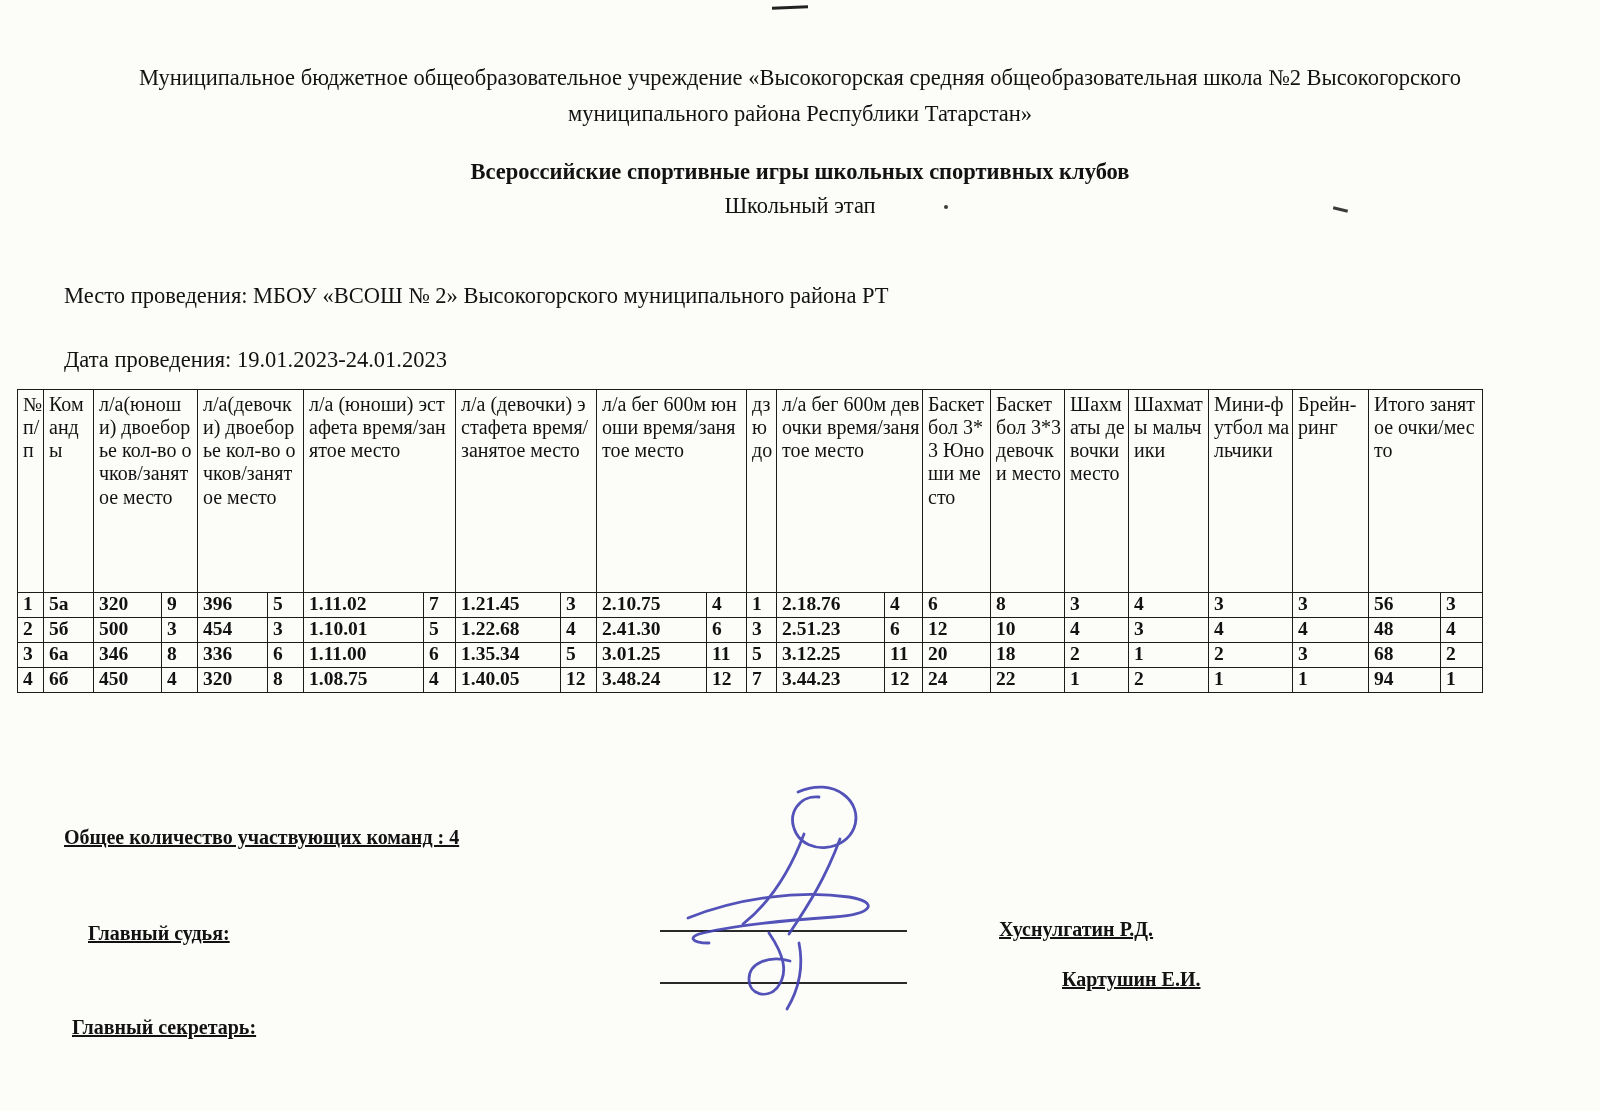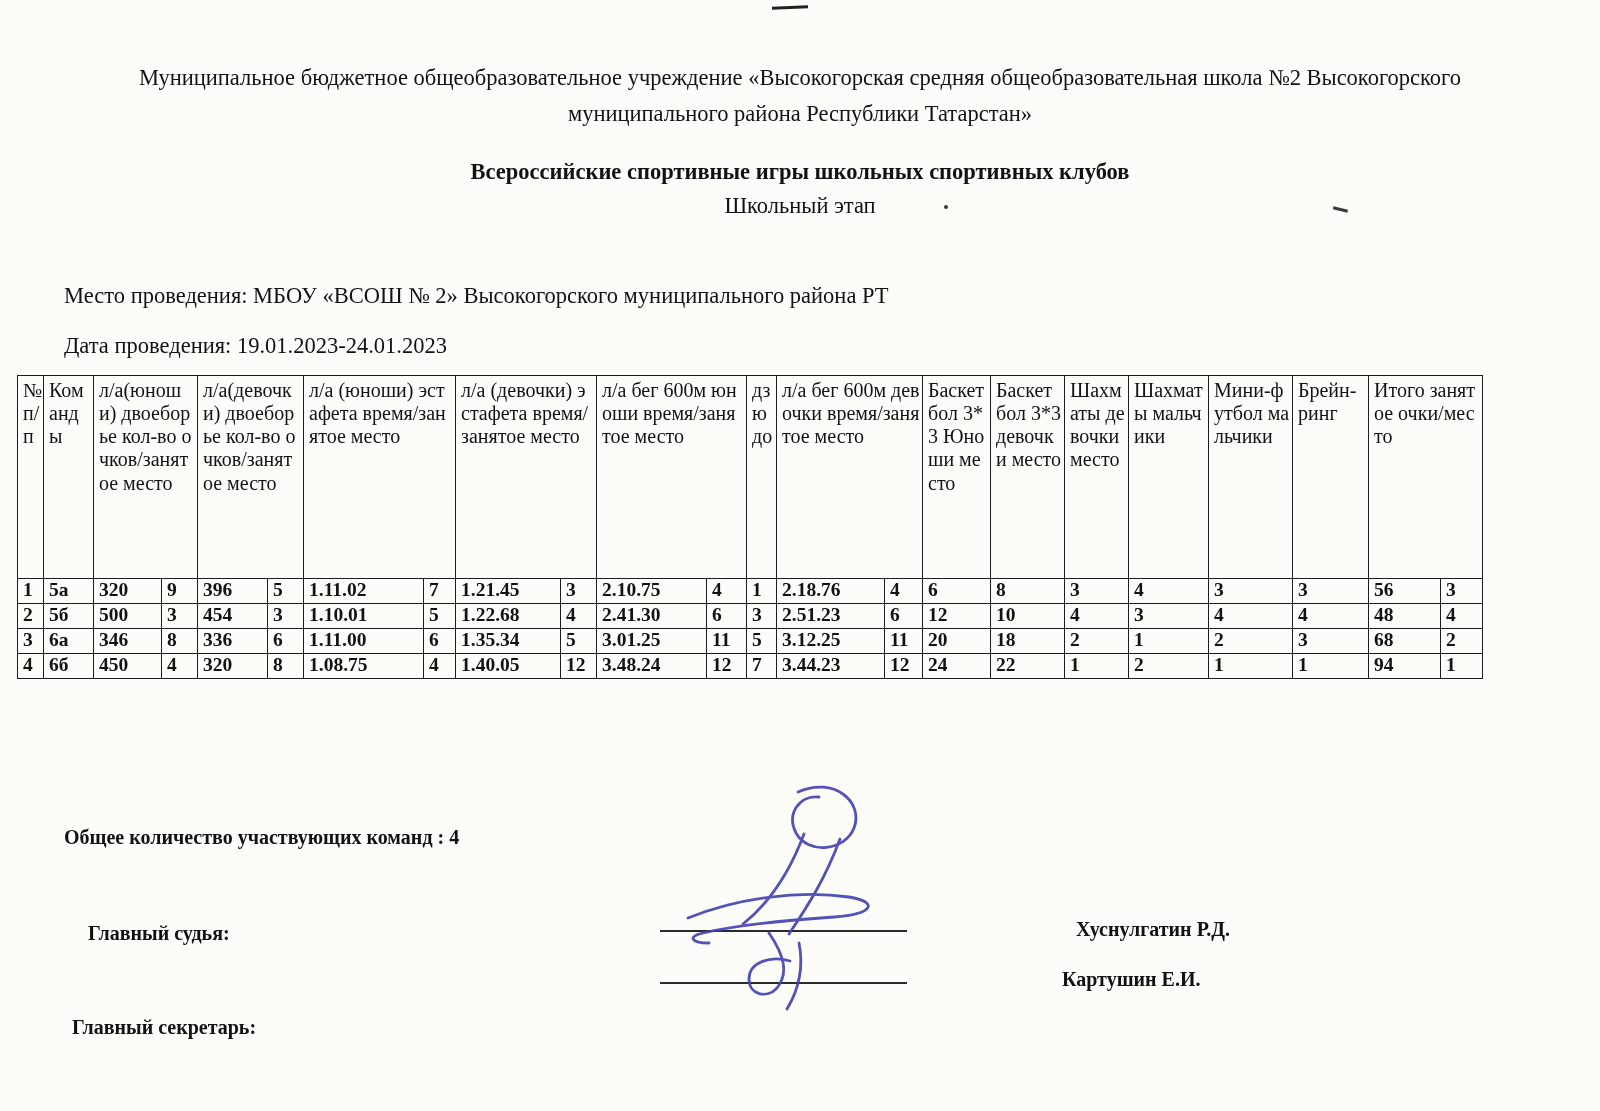--- a/index.html
+++ b/index.html
@@ -7,43 +7,43 @@
     position:relative; width:1600px; height:1111px; overflow:hidden;
     background:#fcfcf9; color:#121212;
     font-family:"Liberation Serif", serif;
   }
   
   .institution { text-align:center; font-size:22.5px; line-height:1.62; max-width:1430px; margin:60px auto 16px; }
   .event-title { text-align:center; font-weight:bold; font-size:22.5px; margin:26px 0 0; }
   .stage-title { text-align:center; font-weight:normal; font-size:22.5px; margin:8px 0 0; }
   .protocol-title { text-align:center; font-size:24px; margin:42px 0 0; letter-spacing:.3px; }
   .venue-line { font-size:22.5px; margin:64px 0 0 64px; }
-  .dates-line { font-size:22.5px; margin:24px 0 0 64px; }
+  .dates-line { font-size:22.5px; margin:38px 0 0 64px; }
 
   
   table.results { border-collapse:collapse; table-layout:fixed; width:1465px; margin:16px 0 0 17px; }
   .results th, .results td { border:1.6px solid #1c1c1c; }
   .results th {
     vertical-align:top; text-align:left; font-weight:normal;
     padding:3px 2px 3px 5px; font-size:20px; line-height:1.16;
     word-break:break-all; height:196px;
   }
   .results td {
     font-size:19.5px; font-weight:bold; padding:0 2px 1px 5px;
     height:23px; line-height:1.05; white-space:nowrap; overflow:hidden;
     vertical-align:middle;
   }
 
   
-  .f-abs { position:absolute; font-size:20px; font-weight:bold; }
+  .f-abs { position:absolute; font-size:20px; font-weight:bold;text-decoration:underline; }
   #teams-total { left:64px; top:806px; }
   #participants-total { left:64px; top:854px; }
   #judge-label { left:88px; top:902px; }
   #secretary-label { left:72px; top:996px; }
-  #judge-name { left:1076px; top:898px; }
+  #judge-name { left:999px; top:898px; }
   #secretary-name { left:1062px; top:948px; }
   .sign-line { position:absolute; width:247px; height:0; border-bottom:2px solid #2a2a2a; }
   #judge-line { left:660px; top:930px; }
   #secretary-line { left:660px; top:982px; }
   .signature-svg { position:absolute; left:648px; top:782px; z-index:3; }
 
   
   .artifact { position:absolute; background:#222; }
   .a-top { left:772px; top:6px; width:36px; height:3px; transform:rotate(-2deg); }
   .a-dash { left:1333px; top:208px; width:15px; height:2.5px; background:#3a3a3a; transform:rotate(14deg); }

